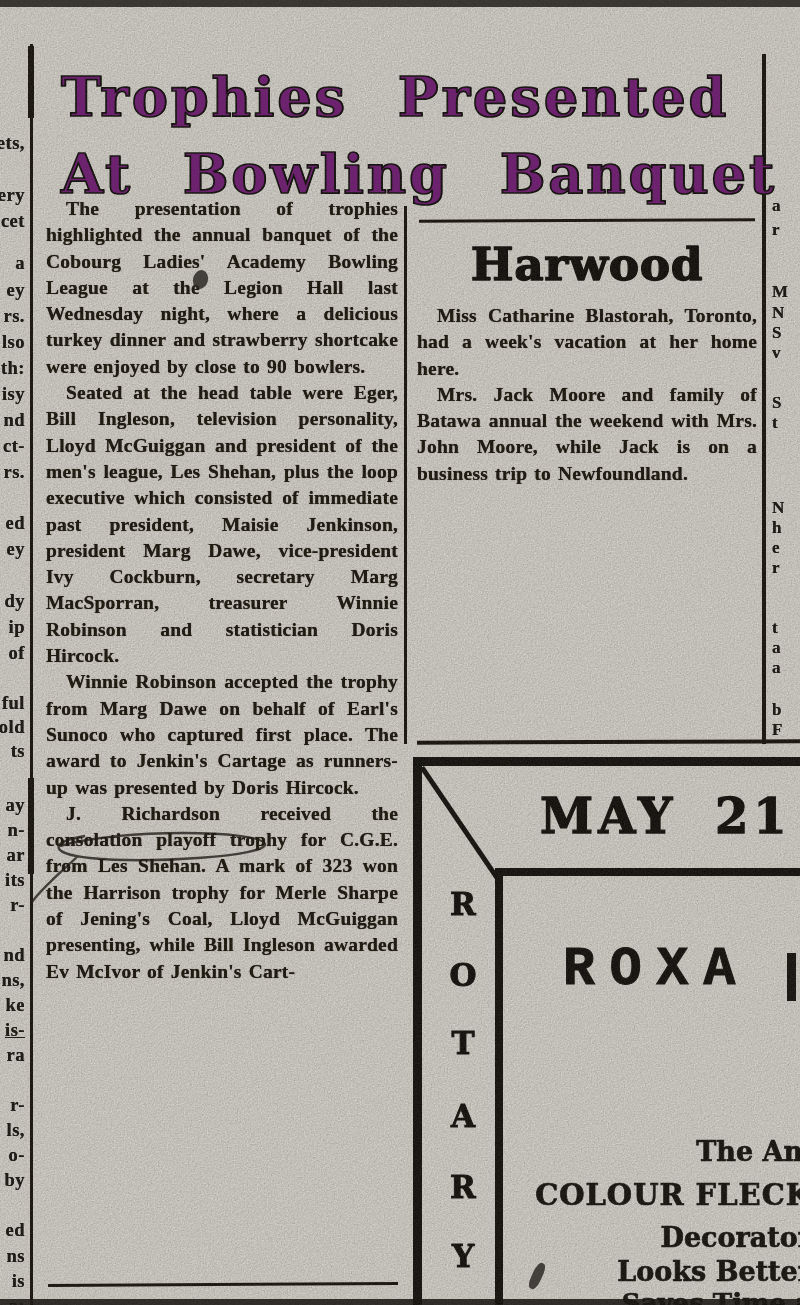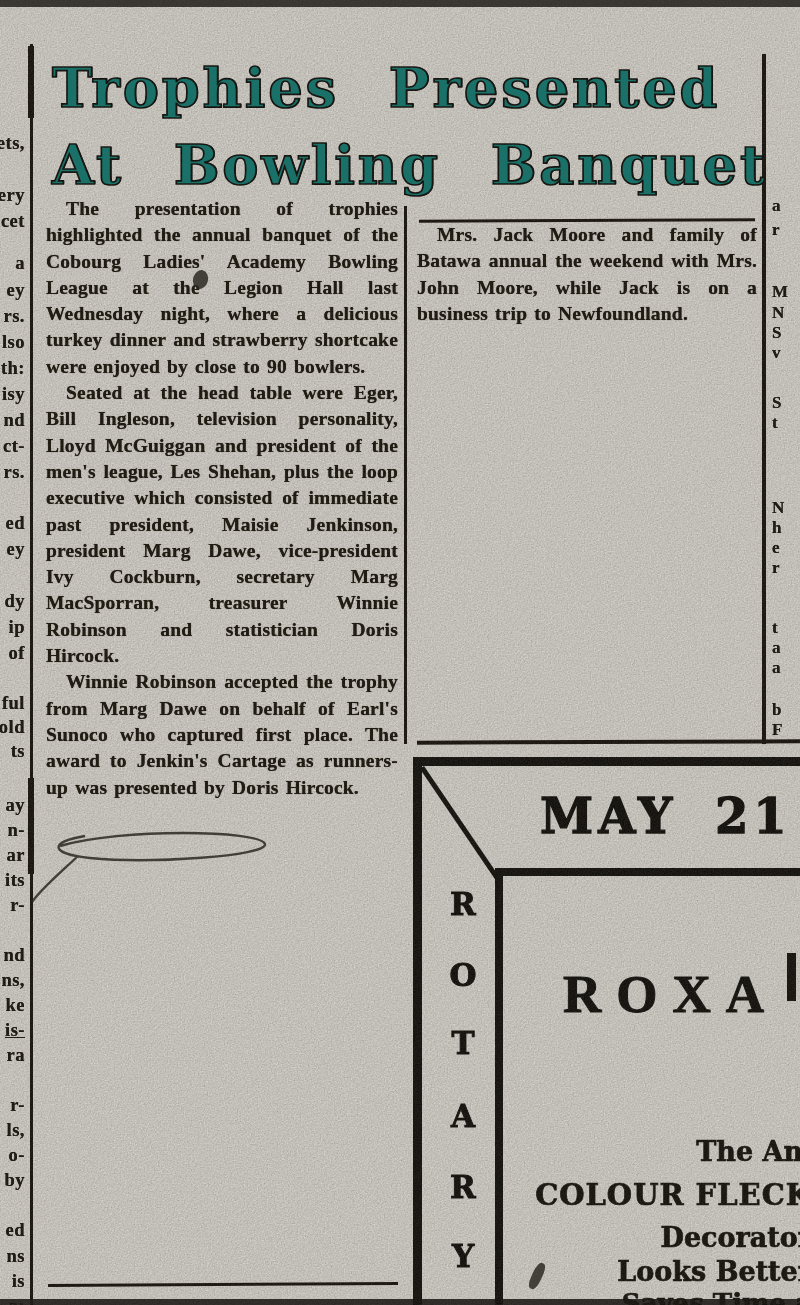--- a/index.html
+++ b/index.html
@@ -16,23 +16,23 @@
   .vline,.hline{position:absolute;background:#15110b;}
   .v-article-left{left:30px;top:44px;width:3px;height:1261px;}
   .v-article-left-thick{left:28px;top:46px;width:6px;height:72px;}
   .v-article-left-thick2{left:28px;top:778px;width:6px;height:96px;}
   .v-col-divider{left:404px;top:206px;width:3px;height:538px;}
   .v-right-edge{left:762px;top:54px;width:4px;height:690px;}
   .h-above-ad{left:417px;top:740px;width:383px;height:4px;transform:rotate(-0.2deg);}
   .h-bottom-left{left:48px;top:1283px;width:350px;height:3px;transform:rotate(-0.35deg);}
   
   .headline{
-    position:absolute;left:52px;top:50px;width:694px;margin:0;
-    font-family:"DejaVu Serif","Liberation Serif",serif;
-    font-size:54px;line-height:77px;font-weight:bold;color:#0f766e;
+    position:absolute;left:52px;top:50px;width:694px;margin:9px;
+    font-family:"DejaVu Serif","Liberation Serif",serif;
+    font-size:54px;line-height:77px;font-weight:bold;color:#701a75;
     letter-spacing:3px;word-spacing:28px;white-space:nowrap;
     -webkit-text-stroke:1.7px #0d0b08;text-shadow:1px 0 0 #0d0b08;
   }
   
   .col-left{position:absolute;left:46px;top:196px;width:352px;}
   .col-right{position:absolute;left:417px;top:206px;width:340px;}
   .para{
     margin:0;text-indent:20px;font-size:19.5px;line-height:26.3px;
     font-weight:bold;text-align:justify;letter-spacing:.2px;word-spacing:2px;
     text-shadow:0 0 .7px rgba(12,9,5,.9);color:#171309;
@@ -77,22 +77,22 @@
     color:#0e0c09;-webkit-text-stroke:1.3px #0e0c09;
   }
   .rotary{position:absolute;left:441px;top:886px;width:44px;height:400px;}
   .rletter{
     position:absolute;left:0;width:44px;text-align:center;
     font-family:"DejaVu Serif","Liberation Serif",serif;
     font-size:31px;font-weight:bold;color:#0e0c09;-webkit-text-stroke:.9px #0e0c09;
   }
   .ad-product{
     position:absolute;left:563px;top:940px;white-space:nowrap;
-    font-family:Liberation Serif, serif;
-    font-size:53px;font-weight:bold;letter-spacing:15px;color:#0f0d0a;margin-top:24px;
+    font-family:Liberation Mono, monospace;
+    font-size:53px;font-weight:bold;letter-spacing:15px;color:#0f0d0a;
     -webkit-text-stroke:1px #0f0d0a;
   }
   .ad-product-cut{position:absolute;left:787px;top:953px;width:9px;height:48px;background:#12100c;}
   .ad-lines{position:absolute;left:0;top:0;width:812px;height:1305px;pointer-events:none;}
   .ad-line{
     position:absolute;right:0;white-space:nowrap;
     font-family:"DejaVu Serif","Liberation Serif",serif;
     font-weight:bold;color:#12100b;-webkit-text-stroke:.7px #12100b;
   }
   .ad-lines .ad-line:nth-of-type(1){font-size:27px;}
@@ -193,26 +193,29 @@
   <h1 class="headline">
     <span>Trophies Presented</span><br>
     <span>At Bowling Banquet</span>
   </h1>
 
   <div class="col-left">
 
   <p class="para">The presentation of trophies highlighted the annual banquet of the Cobourg Ladies' Academy Bowling League at the Legion Hall last Wednesday night, where a delicious turkey dinner and strawberry shortcake were enjoyed by close to 90 bowlers.</p>
       <p class="para">Seated at the head table were Eger, Bill Ingleson, television personality, Lloyd McGuiggan and president of the men's league, Les Shehan, plus the loop executive which consisted of immediate past president, Maisie Jenkinson, president Marg Dawe, vice-president Ivy Cockburn, secretary Marg MacSporran, treasurer Winnie Robinson and statistician Doris Hircock.</p>
       <p class="para">Winnie Robinson accepted the trophy from Marg Dawe on behalf of Earl's Sunoco who captured first place. The award to Jenkin's Cartage as runners-up was presented by Doris Hircock.</p>
+      <p class="para">J. Richardson received the consolation playoff trophy for C.G.E. from Les Shehan. A mark of 323 won the Harrison trophy for Merle Sharpe of Jening's Coal, Lloyd McGuiggan presenting, while Bill Ingleson awarded Ev McIvor of Jenkin's Cart-</p>
     </div>
 
   <div class="col-right">
     <div class="rule-inline"></div>
+    <h2 class="harwood">Harwood</h2>
     <div>
 
+    <p class="para">Miss Catharine Blastorah, Toronto, had a week's vacation at her home here.</p>
         <p class="para">Mrs. Jack Moore and family of Batawa annual the weekend with Mrs. John Moore, while Jack is on a business trip to Newfoundland.</p>
       </div>
   </div>
 
   <div class="smudge smudge-cobourg"></div>
   <div class="smudge smudge-ad"></div>
 
   <div class="ad-outer"></div>
   <div class="ad-diagonal"></div>
   <div class="ad-date">MAY 21 –</div>

